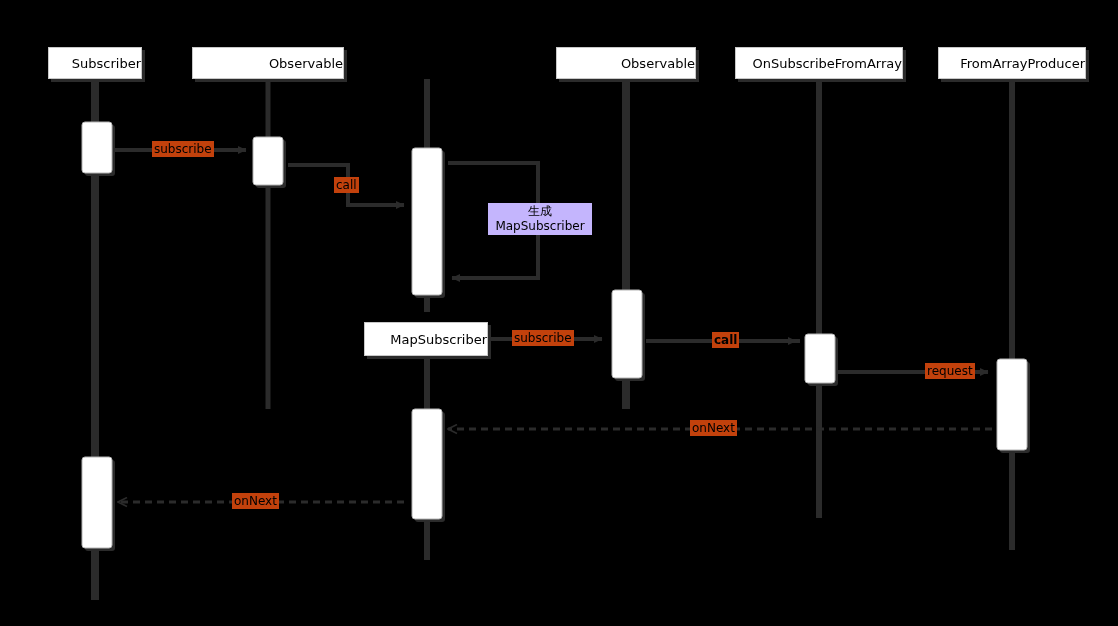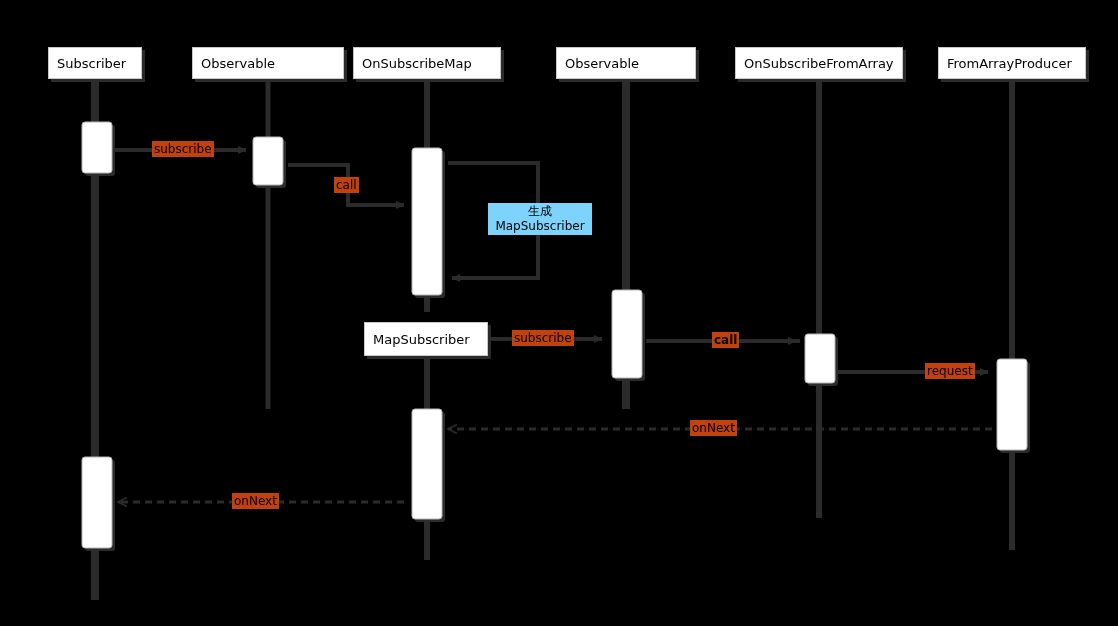--- a/index.html
+++ b/index.html
@@ -22,42 +22,42 @@
     width: 1118px;
     height: 626px;
   }
   .participant-box {
     position: absolute;
     background: #FFFFFF;
     border: 1px solid #C8C8C8;
     box-shadow: 3px 3px 0 0 #2B2B2B;
     display: flex;
     align-items: center;
-    justify-content: flex-start;
+    justify-content: flex-end;
     color: #000000;
     font-size: 13px;
     box-sizing: border-box;
     white-space: nowrap;
     padding-left: 8px;
   }
   .msg-label {
     position: absolute;
     background: #c2410c;
     color: #000000;
     font-size: 12px;
     line-height: 14px;
     padding: 1px 2px;
     box-sizing: border-box;
     text-align: center;
     white-space: nowrap;
   }
   .msg-label.bold { font-weight: bold; }
   .note-label {
     position: absolute;
-    background: #7dd3fc;
+    background: #c4b5fd;
     color: #000000;
     font-size: 12px;
     line-height: 15px;
     padding: 1px 3px;
     box-sizing: border-box;
     text-align: center;
     white-space: nowrap;
   }
 </style>
 </head>
@@ -145,23 +145,20 @@
   </svg>
 
   <div class="participant-box" style="left:48px; top:47px; width:94px; height:32px;">
     <span>Subscriber</span>
   </div>
 
   <div class="participant-box" style="left:192px; top:47px; width:152px; height:32px;">
     <span>Observable</span>
   </div>
 
-  <div class="participant-box" style="left:353px; top:47px; width:148px; height:32px;">
-    <span>OnSubscribeMap</span>
-  </div>
 
   <div class="participant-box" style="left:556px; top:47px; width:140px; height:32px;">
     <span>Observable</span>
   </div>
 
   <div class="participant-box" style="left:735px; top:47px; width:168px; height:32px;">
     <span>OnSubscribeFromArray</span>
   </div>
 
   <div class="participant-box" style="left:938px; top:47px; width:148px; height:32px;">

